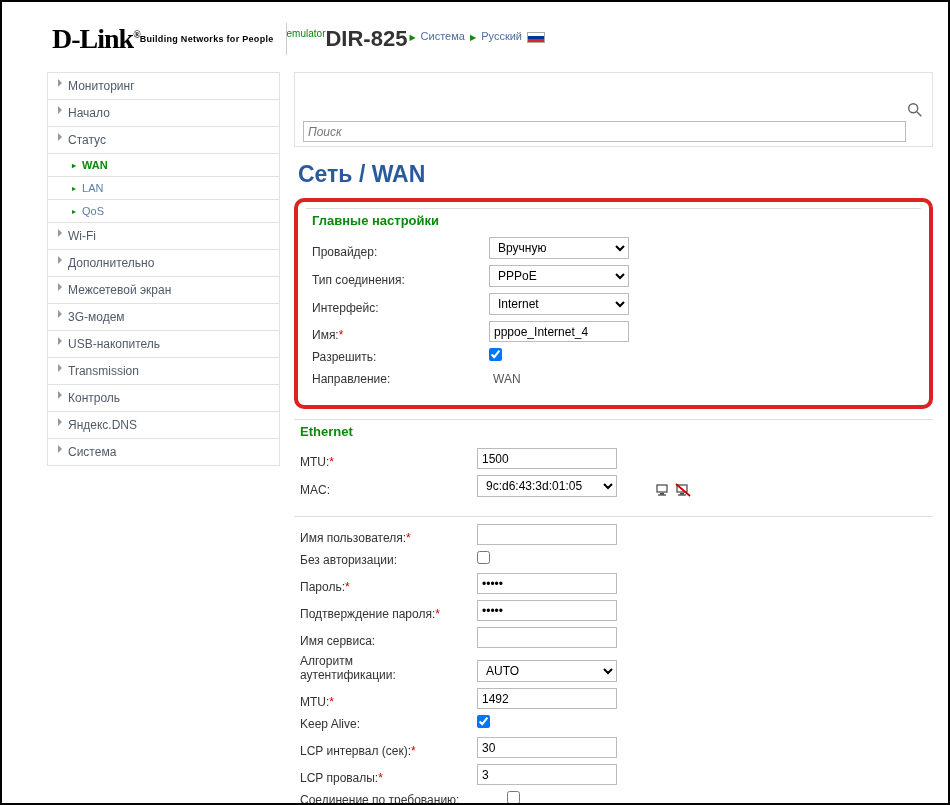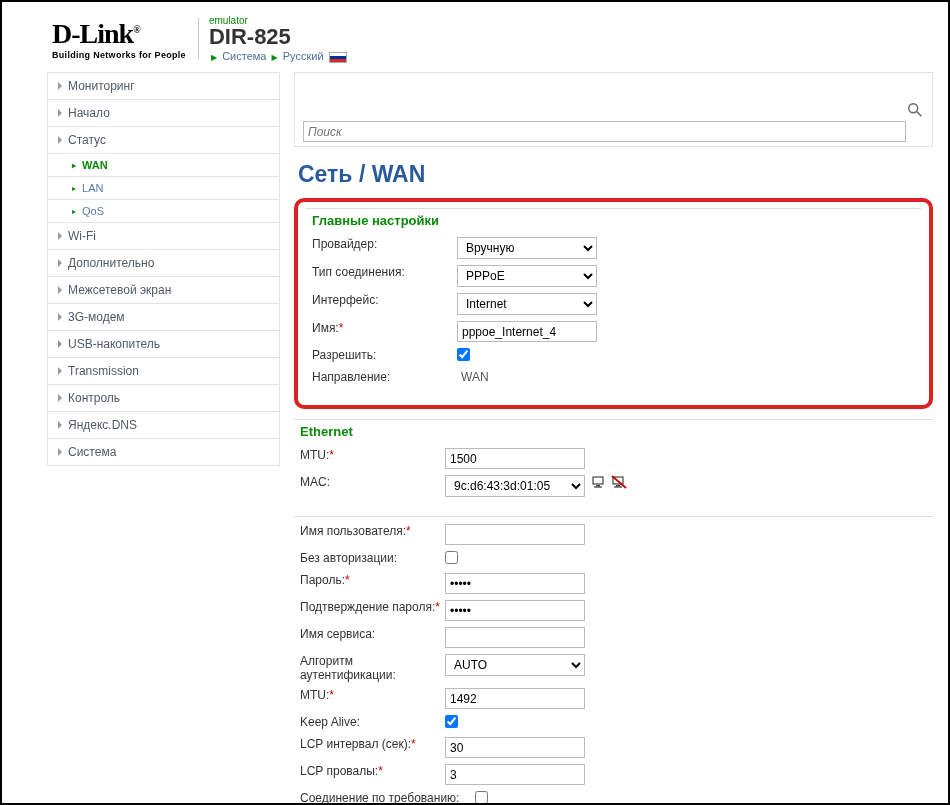--- a/index.html
+++ b/index.html
@@ -15,40 +15,39 @@
     border: 2px solid #000;
   }
   .header {
     display: flex;
     align-items: center;
     padding: 10px 15px 6px 50px;
     height: 70px;
   }
   .logo-block {
     display: flex;
-    flex-direction: column;
     border-right: 1px solid #ccc;
     padding-right: 12px;
-    margin-right: 10px;
+    align-items: center;
   }
   .logo-main {
     font-family: Georgia, serif;
     font-size: 28px;
     font-weight: bold;
     color: #000;
     letter-spacing: -1px;
   }
   .logo-main sup { font-size: 10px; vertical-align: super; }
   .logo-tag {
     font-size: 9px;
     font-weight: bold;
     color: #000;
     letter-spacing: 0.3px;
   }
-  .model-block { display: flex; flex-direction: column; }
+  .model-block { display: flex; flex-direction: row; }
   .emulator { font-size: 10px; color: #0a8a0a; }
   .model { font-size: 22px; font-weight: bold; color: #333; line-height: 1; }
   .crumbs { font-size: 11px; color: #4c6e9b; margin-top: 2px; }
   .crumb-sep { color: #0a8a0a; font-size: 8px; margin: 0 2px; }
   .flag {
     display: inline-block; width: 18px; height: 11px;
     background: linear-gradient(to bottom, #fff 33%, #0033a0 33% 66%, #d52b1e 66%);
     border: 1px solid #aaa; vertical-align: middle; margin-left: 2px;
   }
   .container {
@@ -58,21 +57,21 @@
   }
   .sidebar {
     width: 233px;
     flex-shrink: 0;
   }
   .nav-item {
     border: 1px solid #e2e2e2;
     border-top: none;
     padding: 6px 10px;
     display: flex;
-    align-items: center;
+    align-items: flex-start;
     gap: 6px;
     cursor: pointer;
     color: #505a6a;
     background: #fff;
   }
   .nav-item:first-child { border-top: 1px solid #e2e2e2; }
   .nav-item.active { color: #0a8a0a; font-weight: bold; }
   .nav-sub {
     border: 1px solid #e2e2e2;
     border-top: none;
@@ -145,23 +144,24 @@
   }
   .highlight-box {
     border: 4px solid #dd2222;
     border-radius: 10px;
     padding: 6px 8px 10px 8px;
     margin-bottom: 10px;
   }
   .highlight-box .section { border-top: 1px solid #ddd; }
   .form-row {
     display: flex;
-    align-items: flex-start;
+    align-items: flex-end;
     padding: 3px 6px;
     min-height: 22px;
+    gap: 32px;
   }
   .form-label {
     width: 145px;
     flex-shrink: 0;
     color: #333;
     font-size: 12px;
   }
   .form-label .req { color: #c00; }
   .form-control { flex: 0 0 auto; }
   select, input[type="text"], input[type="password"] {

